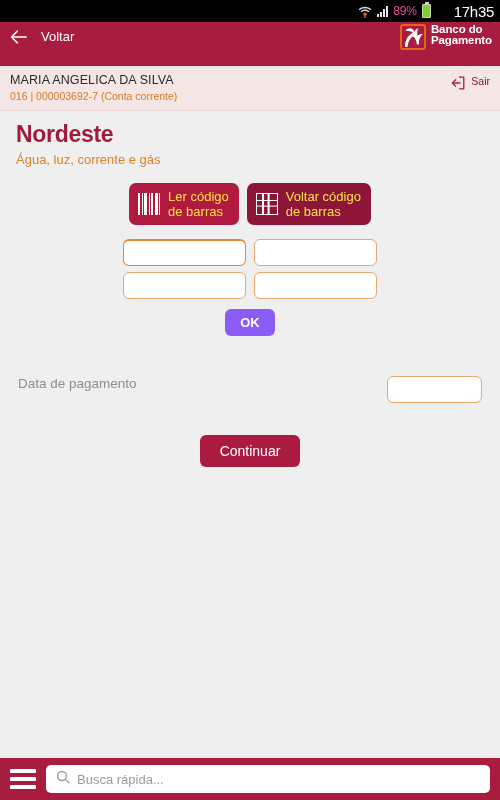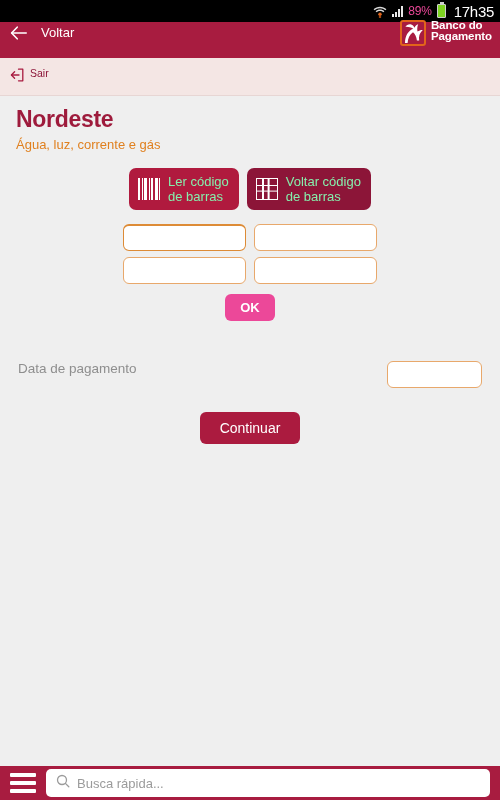--- a/index.html
+++ b/index.html
@@ -27,25 +27,25 @@
   .sb-signal i:nth-child(4) { height: 11px; }
   .sb-pct { font-size: 12px; color: #ec4899; letter-spacing: -0.2px; }
   .sb-batt {
     width: 9px; height: 14px; background: #7ed321; border: 1px solid #cfcfcf;
     position: relative; border-radius: 1px;
   }
   .sb-batt::before {
     content: ""; position: absolute; top: -3px; left: 2px;
     width: 4px; height: 2px; background: #cfcfcf;
   }
-  .sb-time { font-size: 15px; color: #fff; margin-left: 3px; letter-spacing: -0.3px; }
+  .sb-time { font-size: 15px; color: #fff; margin-left: 18px; letter-spacing: -0.3px; }
 
   
   .header {
-    height: 36px; background: #a81c40; display: flex; align-items: center;
+    height: 44px; background: #a81c40; display: flex; align-items: center;
     padding: 0 8px 15px 10px; flex: none; justify-content: space-between;
   }
   .hdr-left { display: flex; align-items: center; gap: 14px; cursor: pointer; }
   .back-arrow { width: 17px; height: 14px; }
   .back-label { color: #ffffff; font-size: 13px; }
   .brand { display: flex; gap: 5px; }
   .brand-mark {
     width: 26px; height: 26px; border: 2px solid #e2651a; background: #a81c40;
     border-radius: 3px; position: relative; overflow: hidden;
   }
@@ -71,21 +71,21 @@
   .page-title {
     font-size: 23px; font-weight: bold; color: #9e1b3c; letter-spacing: -0.3px;
   }
   .page-sub { font-size: 13px; color: #e0801f; margin-top: 4px; }
 
   .mode-row {
     display: flex; justify-content: center; gap: 8px; margin-top: 16px;
   }
   .mode-btn {
     display: flex; align-items: center; gap: 8px; border-radius: 7px;
-    padding: 6px 10px 6px 9px; color: #86efac; cursor: pointer; border: none;
+    padding: 6px 10px 6px 9px; color: #fde047; cursor: pointer; border: none;
     font-family: inherit;
   }
   .mode-btn.primary { background: #b01a3e; }
   .mode-btn.active { background: #8c1538; }
   .mode-label { font-size: 13px; line-height: 15px; text-align: left; }
   .icon-barcode { display: flex; align-items: center; gap: 1.5px; height: 22px; }
   .icon-barcode i { background: #fff; display: block; height: 22px; }
   .icon-grid {
     width: 22px; height: 22px; border: 1.6px solid #fff; position: relative;
   }
@@ -101,45 +101,45 @@
   }
   .code-field {
     height: 27px; background: #fff; border: 1.3px solid #e8a86b;
     border-radius: 6px; outline: none; font-family: inherit; font-size: 13px;
     padding: 0 7px; color: #333; width: 100%;
   }
   .code-field.focused { border-color: #dd8b36; border-top-width: 2px; }
 
   .ok-row { display: flex; justify-content: center; margin-top: 10px; }
   .ok-btn {
-    background: #ec4899; color: #fff; border: none; border-radius: 6px;
+    background: #8b5cf6; color: #fff; border: none; border-radius: 6px;
     padding: 6px 15px; font-size: 13px; font-family: inherit; cursor: pointer;
     font-weight: bold;
   }
 
   .date-row {
     display: flex; align-items: flex-start; justify-content: space-between;
     margin-top: 40px; padding: 0 2px;
   }
   .date-label { font-size: 13.5px; color: #8e8e8e; }
   .date-field {
     width: 95px; height: 27px; background: #fff; border: 1.3px solid #e8a86b;
     border-radius: 6px; outline: none; font-family: inherit; font-size: 13px;
     padding: 0 7px; color: #333;
   }
 
-  .continue-row { display: flex; justify-content: center; margin-top: 24px; align-items: flex-end; }
+  .continue-row { display: flex; justify-content: center; margin-top: 32px; align-items: flex-end; }
   .continue-btn {
     background: #ab1b3f; color: #fff; border: none; border-radius: 6px;
     padding: 8px 20px; font-size: 14px; font-family: inherit; cursor: pointer;
   }
 
   
   .bottombar {
-    height: 34px; background: #a81c40; display: flex; align-items: center;
+    height: 42px; background: #a81c40; display: flex; align-items: center;
     gap: 10px; padding: 0 10px; flex: none;
   }
   .hamburger { width: 26px; display: flex; flex-direction: column; gap: 4px; cursor: pointer; }
   .hamburger i { height: 4px; background: #fff; border-radius: 1px; display: block; }
   .search-wrap {
     flex: 1; height: 28px; background: #fff; border-radius: 5px;
     display: flex; align-items: center; gap: 7px; padding: 0 10px;
   }
   .search-input {
     border: none; outline: none; flex: 1; font-family: inherit;
@@ -189,20 +189,24 @@
         </svg>
       </span>
       <span class="brand-text">
         <span>Banco do</span><br>
         <span>Pagamento</span>
       </span>
     </div>
   </div>
 
   <div class="account">
+    <div>
+      <div class="acct-name">MARIA ANGELICA DA SILVA</div>
+      <div class="acct-sub">016 | 000003692-7 (Conta corrente)</div>
+    </div>
     <div class="logout">
       <span>
         <svg width="16" height="16" viewBox="0 0 16 16">
           <path d="M8.5 2.2h4.3v11.6H8.5" stroke="#a81c40" stroke-width="1.3" fill="none" stroke-linecap="round" stroke-linejoin="round"></path>
           <path d="M9 8H1.6" stroke="#a81c40" stroke-width="1.3" stroke-linecap="round"></path>
           <path d="M4.6 4.8L1.4 8l3.2 3.2" stroke="#a81c40" stroke-width="1.3" fill="none" stroke-linecap="round" stroke-linejoin="round"></path>
         </svg>
       </span>
       <span class="logout-label">Sair</span>
     </div>

